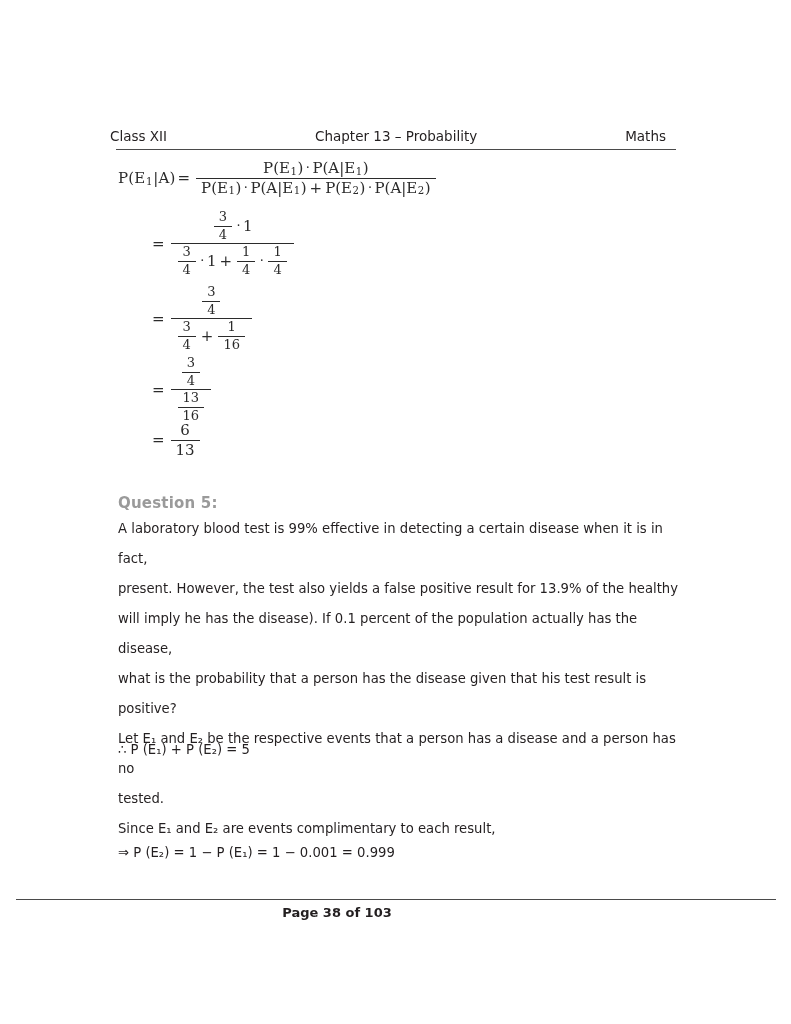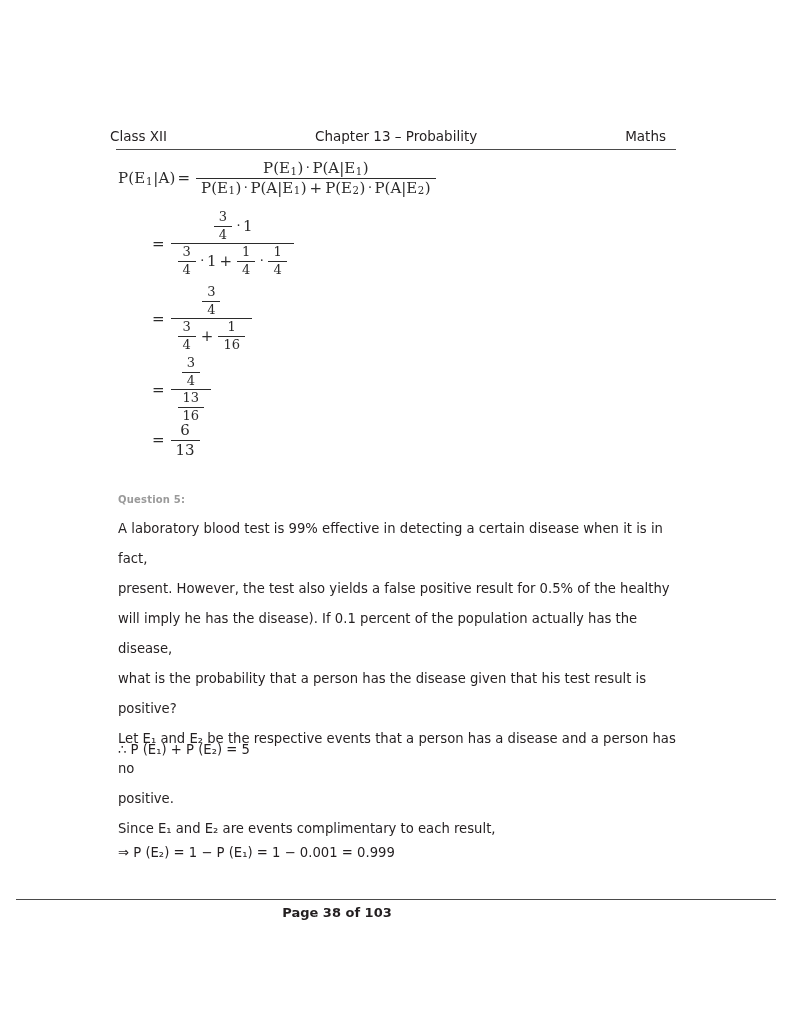--- a/index.html
+++ b/index.html
@@ -109,21 +109,21 @@
   .row3 { position: absolute; left: 32px; top: 125px; }
   .row4 { position: absolute; left: 32px; top: 196px; }
   .row5 { position: absolute; left: 32px; top: 262px; }
 
   
   .qheading {
     position: absolute;
     left: 118px;
     top: 494px;
     font-family: "DejaVu Sans", sans-serif;
-    font-size: 10px;
+    font-size: 15px;
     font-weight: bold;
     color: #9a9a9a;
     letter-spacing: .2px;
   }
   .bodytext {
     position: absolute;
     left: 118px;
     top: 514px;
     width: 560px;
     font-family: "DejaVu Sans", sans-serif;
@@ -311,25 +311,25 @@
         <span class="den">13</span>
       </span>
     </div>
 
   </div>
 
   <div class="qheading">Question 5:</div>
 
   <div class="bodytext">
     <p>A laboratory blood test is 99% effective in detecting a certain disease when it is in fact,</p>
-    <p>present. However, the test also yields a false positive result for 0.5% of the healthy</p>
+    <p>present. However, the test also yields a false positive result for 13.9% of the healthy</p>
     <p>will imply he has the disease). If 0.1 percent of the population actually has the disease,</p>
     <p>what is the probability that a person has the disease given that his test result is positive?</p>
     <p>Let E₁ and E₂ be the respective events that a person has a disease and a person has no</p>
-    <p>positive.</p>
+    <p>tested.</p>
     <p>Since E₁ and E₂ are events complimentary to each result,</p>
   </div>
 
   <div class="eqline first">∴ P (E₁) + P (E₂) = 5</div>
   <div class="eqline second">⇒ P (E₂) = 1 − P (E₁) = 1 − 0.001 = 0.999</div>
 
   <div class="footer-rule"></div>
   <div class="footer">Page 38 of 103</div>
 
 </div>

